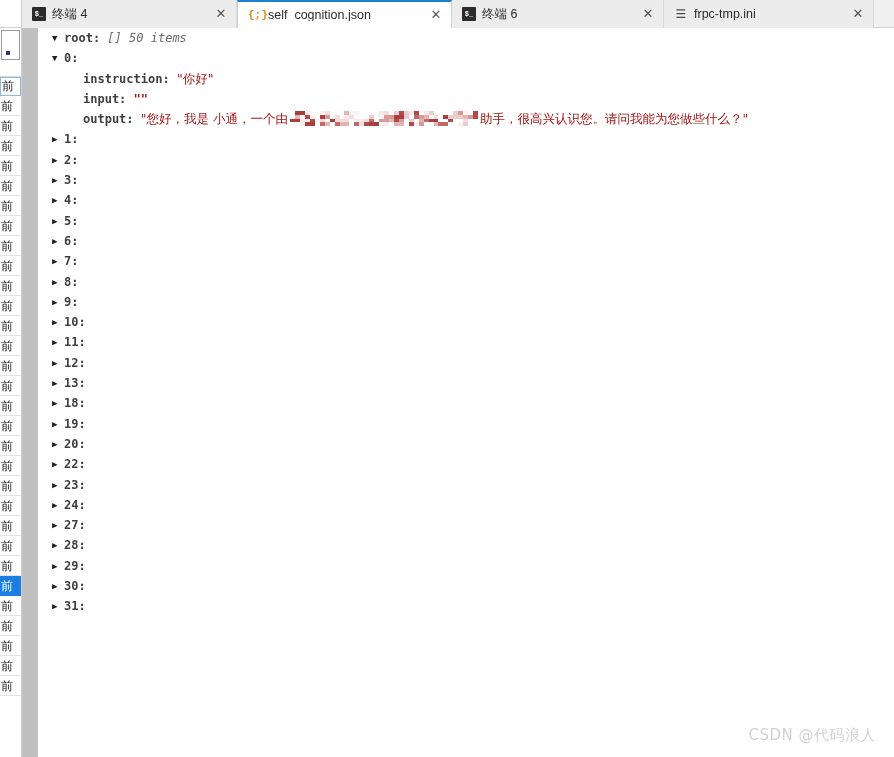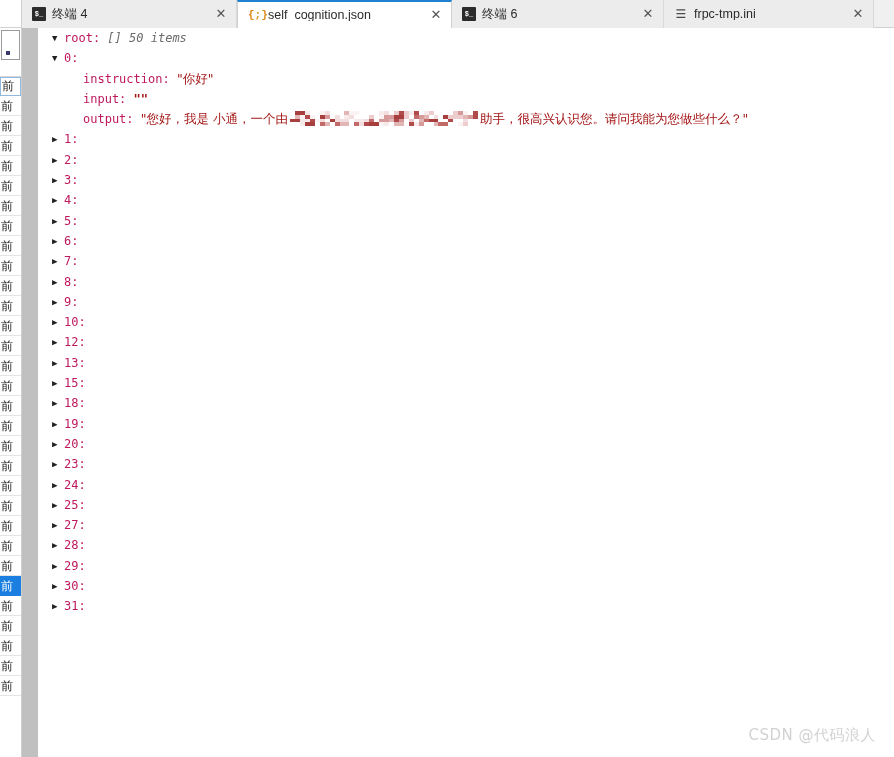--- a/index.html
+++ b/index.html
@@ -199,22 +199,22 @@
     width: 12px;
     font-size: 9px;
     color: #222;
     text-align: left;
     vertical-align: 1px;
   }
   .ind1 { padding-left: 14px; }
   .ind3 { padding-left: 45px; }
 
   .k-root, .k-idx, .k-key {
-    color: #be185d;
-    font-weight: normal;
+    color: #404040;
+    font-weight: bold;
   }
   .meta {
     color: #6a6a6a;
     font-style: italic;
     font-weight: normal;
   }
   .str {
     color: #a31515;
     font-weight: bold;
   }
@@ -330,29 +330,29 @@
       <div class="row ind1"><span class="tw">▶</span><span class="k-idx">1:</span></div>
       <div class="row ind1"><span class="tw">▶</span><span class="k-idx">2:</span></div>
       <div class="row ind1"><span class="tw">▶</span><span class="k-idx">3:</span></div>
       <div class="row ind1"><span class="tw">▶</span><span class="k-idx">4:</span></div>
       <div class="row ind1"><span class="tw">▶</span><span class="k-idx">5:</span></div>
       <div class="row ind1"><span class="tw">▶</span><span class="k-idx">6:</span></div>
       <div class="row ind1"><span class="tw">▶</span><span class="k-idx">7:</span></div>
       <div class="row ind1"><span class="tw">▶</span><span class="k-idx">8:</span></div>
       <div class="row ind1"><span class="tw">▶</span><span class="k-idx">9:</span></div>
       <div class="row ind1"><span class="tw">▶</span><span class="k-idx">10:</span></div>
+      <div class="row ind1"><span class="tw">▶</span><span class="k-idx">11:</span></div>
       <div class="row ind1"><span class="tw">▶</span><span class="k-idx">12:</span></div>
       <div class="row ind1"><span class="tw">▶</span><span class="k-idx">13:</span></div>
-      <div class="row ind1"><span class="tw">▶</span><span class="k-idx">15:</span></div>
       <div class="row ind1"><span class="tw">▶</span><span class="k-idx">18:</span></div>
       <div class="row ind1"><span class="tw">▶</span><span class="k-idx">19:</span></div>
       <div class="row ind1"><span class="tw">▶</span><span class="k-idx">20:</span></div>
+      <div class="row ind1"><span class="tw">▶</span><span class="k-idx">22:</span></div>
       <div class="row ind1"><span class="tw">▶</span><span class="k-idx">23:</span></div>
       <div class="row ind1"><span class="tw">▶</span><span class="k-idx">24:</span></div>
-      <div class="row ind1"><span class="tw">▶</span><span class="k-idx">25:</span></div>
       <div class="row ind1"><span class="tw">▶</span><span class="k-idx">27:</span></div>
       <div class="row ind1"><span class="tw">▶</span><span class="k-idx">28:</span></div>
       <div class="row ind1"><span class="tw">▶</span><span class="k-idx">29:</span></div>
       <div class="row ind1"><span class="tw">▶</span><span class="k-idx">30:</span></div>
       <div class="row ind1"><span class="tw">▶</span><span class="k-idx">31:</span></div>
     </div>
   <div class="watermark">CSDN @代码浪人</div>
 </div>
 
 </body></html>

